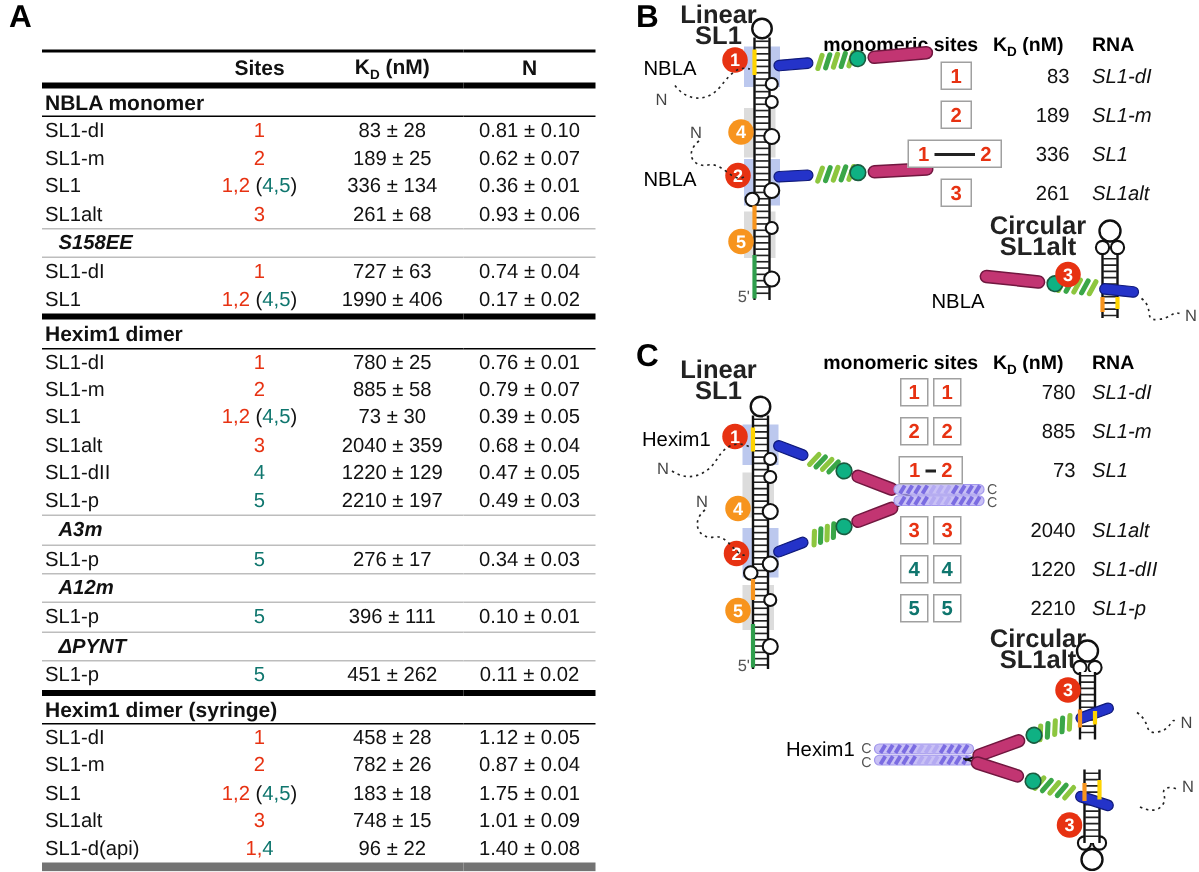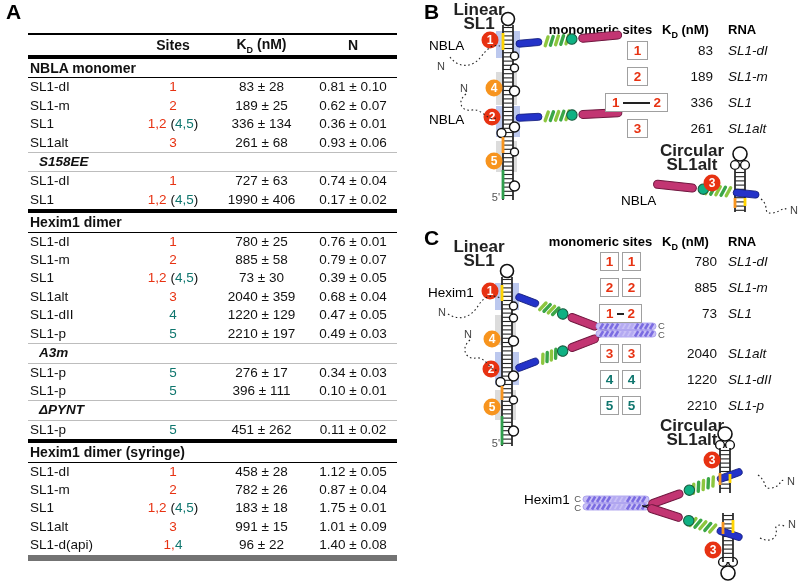--- a/index.html
+++ b/index.html
@@ -142,20 +142,23 @@
         </tr>
         <tr class="row-sub">
           <td colspan="4">A3m</td>
         </tr>
         <tr class="row-data">
           <td>SL1-p</td>
           <td class="c"><span class="site-orange">5</span></td>
           <td class="c">276 ± 17</td>
           <td class="c">0.34 ± 0.03</td>
         </tr>
+        <tr class="row-sub">
+          <td colspan="4">A12m</td>
+        </tr>
         <tr class="row-data">
           <td>SL1-p</td>
           <td class="c"><span class="site-orange">5</span></td>
           <td class="c">396 ± 111</td>
           <td class="c">0.10 ± 0.01</td>
         </tr>
         <tr class="row-sub">
           <td colspan="4">ΔPYNT</td>
         </tr>
         <tr class="row-data">
@@ -181,21 +184,21 @@
         </tr>
         <tr class="row-data">
           <td>SL1</td>
           <td class="c"><span class="site-red">1,2</span><span class="site-black"> (</span><span class="site-orange">4,5</span><span class="site-black">)</span></td>
           <td class="c">183 ± 18</td>
           <td class="c">1.75 ± 0.01</td>
         </tr>
         <tr class="row-data">
           <td>SL1alt</td>
           <td class="c"><span class="site-red">3</span></td>
-          <td class="c">991 ± 15</td>
+          <td class="c">748 ± 15</td>
           <td class="c">1.01 ± 0.09</td>
         </tr>
         <tr class="row-data">
           <td>SL1-d(api)</td>
           <td class="c"><span class="site-red">1,</span><span class="site-orange">4</span></td>
           <td class="c">96 ± 22</td>
           <td class="c">1.40 ± 0.08</td>
         </tr>
       </tbody>
   </table>

